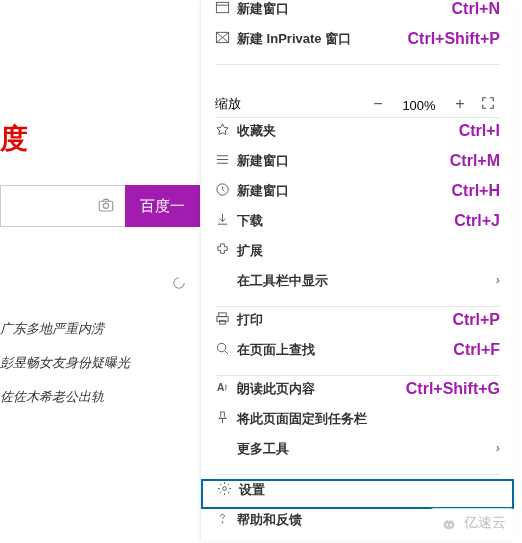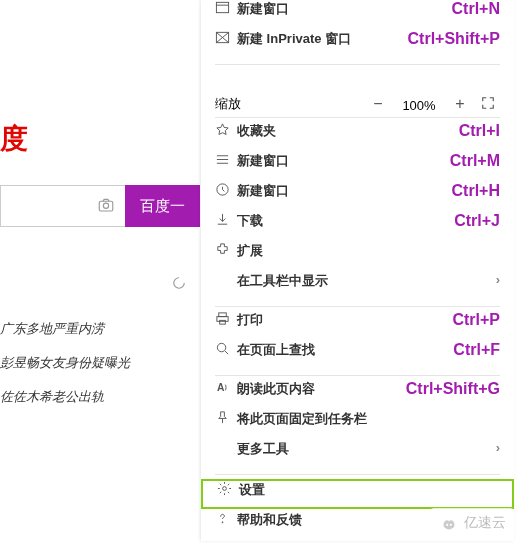--- a/index.html
+++ b/index.html
@@ -111,21 +111,21 @@
       align-items: flex-end;
       height: 44px;
       padding: 0 14px;
     }
     .zoom-label { flex: 1; font-size: 13px; }
     .zoom-btn { width: 32px; text-align: center; color: #555; font-size: 16px; }
     .zoom-val { width: 50px; text-align: center; font-size: 13px; }
     .expand-btn { width: 24px; text-align: center; color: #555; }
     .divider { height: 1px; background: #e5e5e5; margin: 4px 14px; }
     .highlighted {
-      border: 2px solid #84cc16;
+      border: 2px solid #0369a1;
       margin: 2px 0;
     }
     .watermark {
       position: absolute;
       bottom: 5px;
       right: 8px;
       display: flex;
       align-items: center;
       color: #bbb;
       font-size: 14px;

